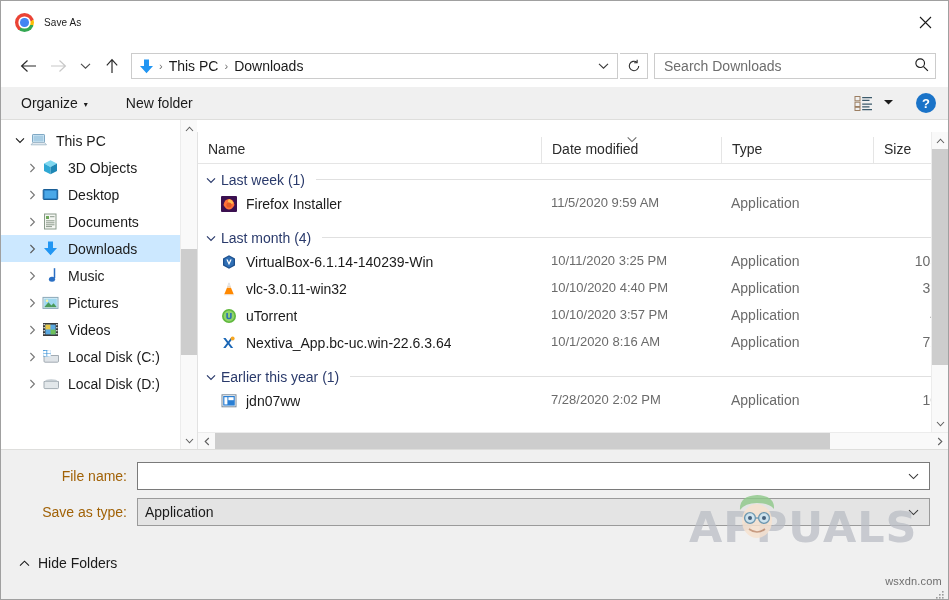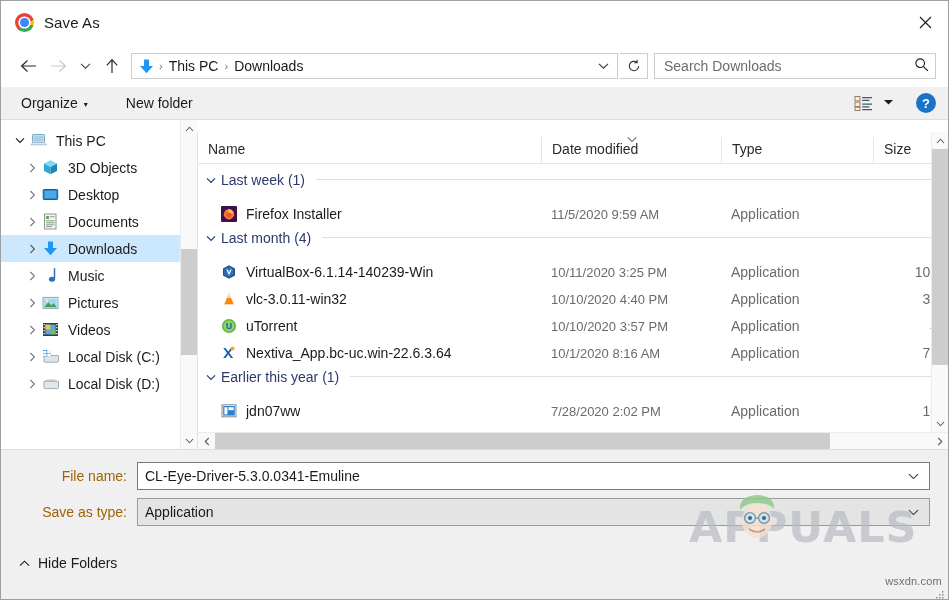--- a/index.html
+++ b/index.html
@@ -37,21 +37,21 @@
     clip-path: polygon(0 0,100% 0,100% 100%,0 100%);
     opacity:0;
   }
   .chrome-icon::after {
     content:""; position:absolute; left:50%; top:50%;
     width:8.5px; height:8.5px; margin:-4.25px 0 0 -4.25px;
     background:#4285f4; border-radius:50%;
     box-shadow: 0 0 0 1.6px #ffffff;
   }
   .title-text {
-    font-size: 15px; color: #1b1b1b; letter-spacing: .1px;
+    font-size: 10px; color: #1b1b1b; letter-spacing: .1px;
   }
   .close-btn {
     position: absolute; right: 0; top: 0;
     width: 46px; height: 43px;
     display: flex; align-items: center; justify-content: center;
     cursor: pointer;
   }
   .close-btn svg { display:block; }
 
   
@@ -249,21 +249,21 @@
   }
   .group .gcaret { font-size: 11px; color: #2a3a6b; }
   .group .glabel {
     font-size: 14px; color: #2a3a6b; white-space: nowrap;
   }
   .group .gline {
     flex: 1 1 auto; height: 1px; background: #e0e0e0; margin-left: 6px; margin-right: 14px;
   }
   .frow {
     height: 27px;
-    display: flex; align-items: flex-end;
+    display: flex; align-items: flex-start;
     cursor: pointer;
   }
   .f-name {
     flex: 0 0 343px;
     display: flex; align-items: center;
     padding-left: 22px;
     min-width: 0;
   }
   .f-ico {
     width: 17px; height: 17px; flex: 0 0 17px;
@@ -856,21 +856,20 @@
             </svg>
         </div>
       </div>
     </div>
   </div>
 
   <div class="bottom">
     <div class="frow2">
       <div class="flabel">File name:</div>
       <div class="combo">
-        <input type="text" value="CL-Eye-Driver-5.3.0.0341-Emuline" style="">
         <span class="ccaret">
           <svg width="11" height="7" viewBox="0 0 11 7">
               <path d="M1 1.2 L5.5 5.6 L10 1.2" stroke="#3a3a3a" stroke-width="1.1" fill="none"></path>
             </svg>
         </span>
       </div>
     </div>
     <div class="frow2 second">
       <div class="flabel">Save as type:</div>
       <div class="combo readonly">

